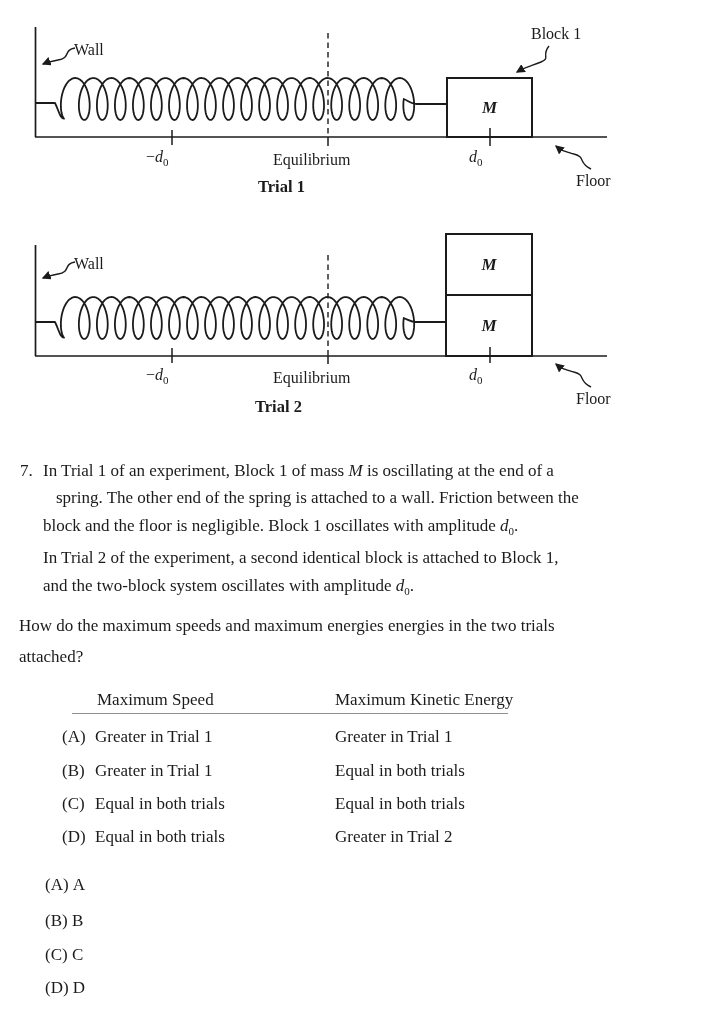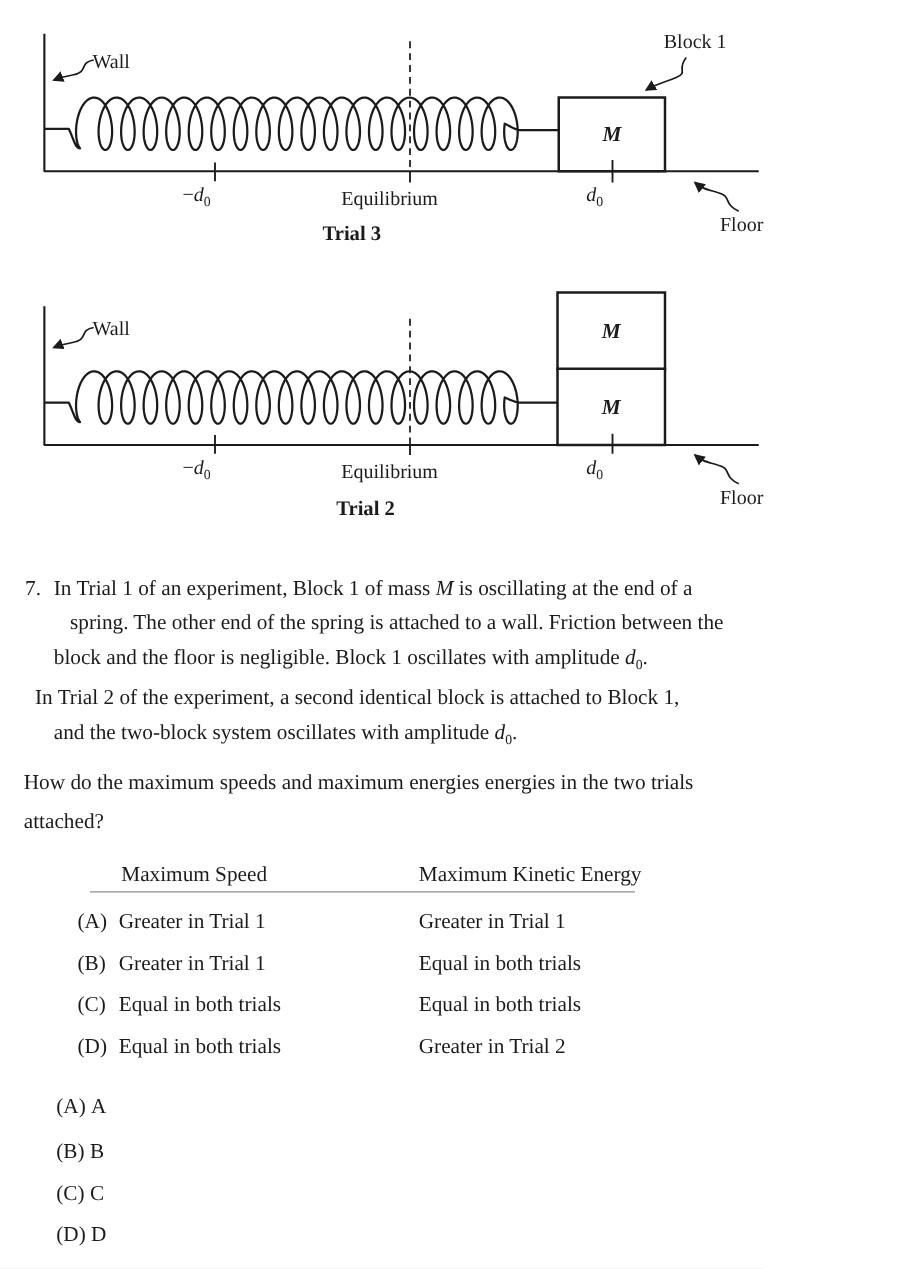--- a/index.html
+++ b/index.html
@@ -65,42 +65,42 @@
 
   <div class="abs dline" style="left:74px;top:40px;">Wall</div>
   <div class="abs dline" style="left:531px;top:24px;">Block 1</div>
   <div class="abs dline" style="left:576px;top:171px;">Floor</div>
   <div class="abs mass blockbox" style="left:447px;top:78px;width:85px;height:59px;">
       <span>M</span>
     </div>
   <div class="abs dline center tick-label" style="left:146px;top:147px;width:60px;"><span>−</span><i>d</i><sub>0</sub></div>
   <div class="abs dline center" style="left:273px;top:150px;width:120px;">Equilibrium</div>
   <div class="abs dline center tick-label" style="left:469px;top:147px;width:40px;"><i>d</i><sub>0</sub></div>
-  <div class="abs caption center" style="left:258px;top:177px;width:140px;">Trial 3</div>
+  <div class="abs caption center" style="left:258px;top:177px;width:140px;">Trial 1</div>
 
   <div class="abs dline" style="left:74px;top:254px;">Wall</div>
   <div class="abs dline" style="left:576px;top:389px;">Floor</div>
   <div class="abs mass blockbox" style="left:446px;top:234px;width:86px;height:61px;">
       <span>M</span>
     </div>
   <div class="abs mass blockbox" style="left:446px;top:295px;width:86px;height:61px;">
       <span>M</span>
     </div>
   <div class="abs dline center tick-label" style="left:146px;top:365px;width:60px;"><span>−</span><i>d</i><sub>0</sub></div>
   <div class="abs dline center" style="left:273px;top:368px;width:120px;">Equilibrium</div>
   <div class="abs dline center tick-label" style="left:469px;top:365px;width:40px;"><i>d</i><sub>0</sub></div>
-  <div class="abs caption center" style="left:269px;top:397px;width:140px;">Trial 2</div>
+  <div class="abs caption center" style="left:255px;top:397px;width:140px;">Trial 2</div>
 
   <div class="abs qline" style="left:20px;top:461px;">7.</div>
 
   <div class="abs qline" style="left:43px;top:461px;"><span>In Trial 1 of an experiment, Block 1 of mass </span><i>M</i><span> is oscillating at the end of a</span></div>
   <div class="abs qline" style="left:43px;top:488px;margin-left:13px;"><span>spring. The other end of the spring is attached to a wall. Friction between the</span></div>
   <div class="abs qline" style="left:43px;top:516px;"><span>block and the floor is negligible. Block 1 oscillates with amplitude </span><i>d</i><sub>0</sub><span>.</span></div>
 
-  <div class="abs qline" style="left:28px;top:548px;"><span>In Trial 2 of the experiment, a second identical block is attached to Block 1,</span></div>
+  <div class="abs qline" style="left:43px;top:548px;"><span>In Trial 2 of the experiment, a second identical block is attached to Block 1,</span></div>
   <div class="abs qline" style="left:43px;top:576px;"><span>and the two-block system oscillates with amplitude </span><i>d</i><sub>0</sub><span>.</span></div>
 
   <div class="abs qline" style="left:19px;top:616px;">How do the maximum speeds and maximum energies energies in the two trials</div>
   <div class="abs qline" style="left:19px;top:647px;">attached?</div>
 
   <div class="abs qline" style="left:97px;top:690px;">Maximum Speed</div>
   <div class="abs qline center" style="left:335px;top:690px;width:195px;">Maximum Kinetic Energy</div>
   <div class="rule" style="left:72px;top:713px;width:436px;"></div>
 
   <div class="abs tbl-label" style="left:62px;top:727px;">(A)</div>

